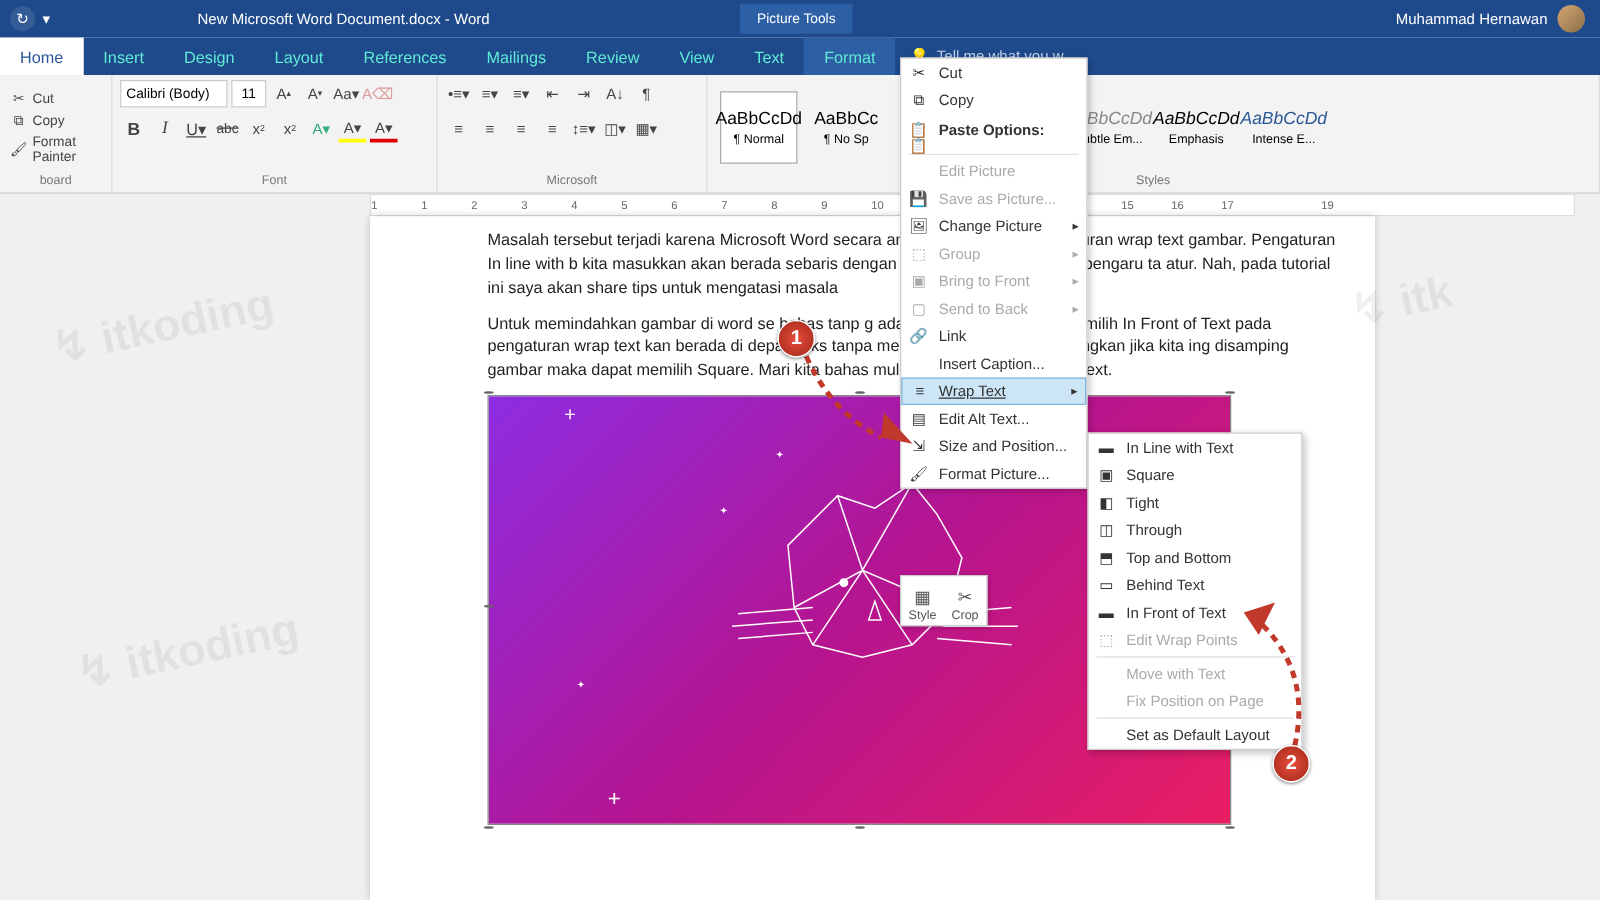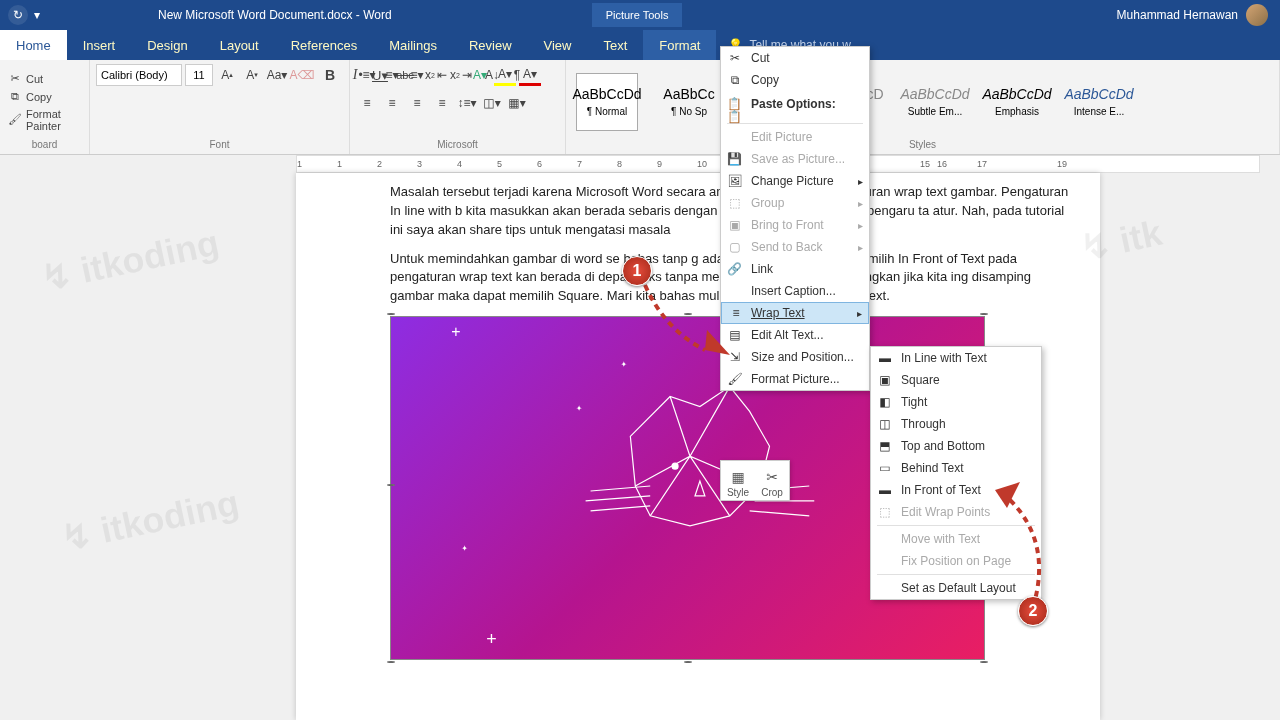--- a/index.html
+++ b/index.html
@@ -6,41 +6,41 @@
 body { width: 1280px; height: 720px; background: #f0f0f0; overflow: hidden; position: relative; }
 .titlebar { height: 30px; background: #1e4a8c; color: #fff; display: flex; align-items: center; font-size: 12px; }
 .titlebar .qat { display: flex; align-items: center; gap: 6px; padding: 0 8px; }
 .titlebar .qat-icon { width: 20px; height: 20px; display: flex; align-items: center; justify-content: center; border-radius: 50%; background: rgba(255,255,255,0.1); }
 .titlebar .doc-title { margin-left: 110px; }
 .titlebar .pic-tools { margin-left: 200px; background: #2d5fa5; padding: 6px 14px; font-size: 11px; }
 .titlebar .spacer { flex: 1; }
 .titlebar .user { padding-right: 12px; display: flex; align-items: center; gap: 8px; }
 .avatar { width: 22px; height: 22px; border-radius: 50%; background: linear-gradient(135deg,#d4a574,#8b6f47); }
 .ribbon-tabs { height: 30px; background: #1e4a8c; display: flex; align-items: stretch; font-size: 13px; }
-.ribbon-tabs .tab { padding: 0 16px; display: flex; align-items: center; color: #fef9c3; cursor: pointer; }
+.ribbon-tabs .tab { padding: 0 16px; display: flex; align-items: center; color: #5eead4; cursor: pointer; }
 .ribbon-tabs .tab.active { background: #fff; color: #2b5797; }
 .ribbon-tabs .tab.contextual { background: #2d5fa5; }
 .ribbon-tabs .tellme { display: flex; align-items: center; gap: 6px; padding: 0 12px; color: #c0d0e8; font-size: 12px; }
 .ribbon { height: 95px; background: #f3f3f3; border-bottom: 1px solid #ccc; display: flex; position: relative; }
 .r-group { border-right: 1px solid #ddd; padding: 0 6px 2px 6px; display: flex; flex-direction: column; }
 .r-group-body { flex: 1; display: flex; align-items: center; gap: 2px; padding-top: 4px; }
 .r-group-label { font-size: 10px; color: #777; text-align: center; padding-bottom: 2px; }
 .clipboard-col { display: flex; flex-direction: column; gap: 2px; font-size: 11px; color: #444; }
 .clipboard-col div { display: flex; align-items: center; gap: 4px; padding: 1px 2px; cursor: pointer; }
 .mini-icon { width: 14px; height: 14px; display: inline-flex; align-items: center; justify-content: center; }
 .font-row { display: flex; align-items: center; gap: 3px; }
 .font-row select, .font-row input { font-size: 11px; height: 22px; border: 1px solid #ccc; }
 .font-name { width: 86px; padding: 0 4px; }
 .font-size { width: 28px; text-align: center; }
 .btn-s { width: 22px; height: 22px; display: flex; align-items: center; justify-content: center; font-size: 12px; cursor: pointer; color: #444; }
 .btn-b { font-weight: bold; font-size: 14px; }
 .btn-i { font-style: italic; font-family: serif; font-size: 14px; }
 .btn-u { text-decoration: underline; font-size: 13px; }
 .btn-strike { text-decoration: line-through; font-size: 11px; }
-.styles-gallery { display: flex; gap: 20px; align-items: center; padding: 4px; }
+.styles-gallery { display: flex; gap: 8px; align-items: center; padding: 4px; }
 .style-item { width: 62px; height: 58px; border: 1px solid transparent; display: flex; flex-direction: column; align-items: center; justify-content: center; font-size: 10px; cursor: pointer; }
 .style-item .preview { font-size: 14px; margin-bottom: 4px; }
 .style-item.sel { border-color: #aaa; background: #fff; }
 .ruler { height: 18px; background: #fff; margin: 0 20px 0 296px; font-size: 9px; color: #666; display: flex; align-items: center; position: relative; border: 1px solid #ddd; overflow: hidden; }
 .ruler span { position: absolute; }
 .doc-area { position: absolute; top: 173px; left: 296px; right: 180px; bottom: 0; background: #fff; box-shadow: 0 0 6px rgba(0,0,0,0.2); padding: 10px 0 0 94px; }
 .doc-text { font-size: 13px; color: #222; line-height: 1.45; padding-right: 26px; }
 .doc-text p { margin-bottom: 10px; }
 .image-placeholder { width: 595px; height: 344px; background: linear-gradient(135deg, #8e2de2, #b5148f, #e91e63); position: relative; border: 1px solid #888; }
 .handle { width: 8px; height: 8; background: #fff; border: 1px solid #666; border-radius: 50%; position: absolute; }
@@ -109,21 +109,21 @@
         <div>
             <span class="mini-icon">🖌</span>
             <span>Format Painter</span>
           </div>
       </div>
     </div>
     <div class="r-group-label">board</div>
   </div>
 
   <div class="r-group" style="width:260px">
-    <div class="r-group-body" style="align-items:flex-start; gap:6px">
+    <div class="r-group-body" style="flex-direction:column; align-items:flex-start; gap:6px">
       <div class="font-row">
         <input class="font-name" value="Calibri (Body)" style="">
         <input class="font-size" value="11" style="">
         <div class="btn-s">A<sup style="font-size:7px">▴</sup></div>
         <div class="btn-s">A<sup style="font-size:7px">▾</sup></div>
         <div class="btn-s">Aa▾</div>
         <div class="btn-s" style="color:#d99">A⌫</div>
       </div>
       <div class="font-row">
         <div class="btn-s btn-b">B</div>
@@ -210,21 +210,21 @@
     <span style="left: 200px;">5</span>
     <span style="left: 240px;">6</span>
     <span style="left: 280px;">7</span>
     <span style="left: 320px;">8</span>
     <span style="left: 360px;">9</span>
     <span style="left: 400px;">10</span>
     <span style="left: 440px;">11</span>
     <span style="left: 480px;">12</span>
     <span style="left: 520px;">13</span>
     <span style="left: 560px;">14</span>
-    <span style="left: 623px;">15</span>
+    <span style="left: 600px;">15</span>
     <span style="left: 640px;">16</span>
     <span style="left: 680px;">17</span>
     <span style="left: 720px; margin-top: 36px;">18</span>
     <span style="left: 760px;">19</span>
   </div>
 
 <div class="doc-area">
   <div class="doc-text">
     <p>Masalah tersebut terjadi karena Microsoft Word secara                              an In line with pada pengaturan wrap text gambar. Pengaturan In line with b                              kita masukkan akan berada sebaris dengan teks. Sehingga bisa mempengaru                              ta atur. Nah, pada tutorial ini saya akan share tips untuk mengatasi masala</p>
     <p>Untuk memindahkan gambar di word se          bebas tanp                              g ada di dokumen kita bisa memilih In Front of Text pada pengaturan wrap text                              kan berada di depan teks tanpa mengubah posisi teks. Sedangkan jika kita ing                              disamping gambar maka dapat memilih Square. Mari kita bahas mulai dari                               pilihan In Front of Text.</p>

